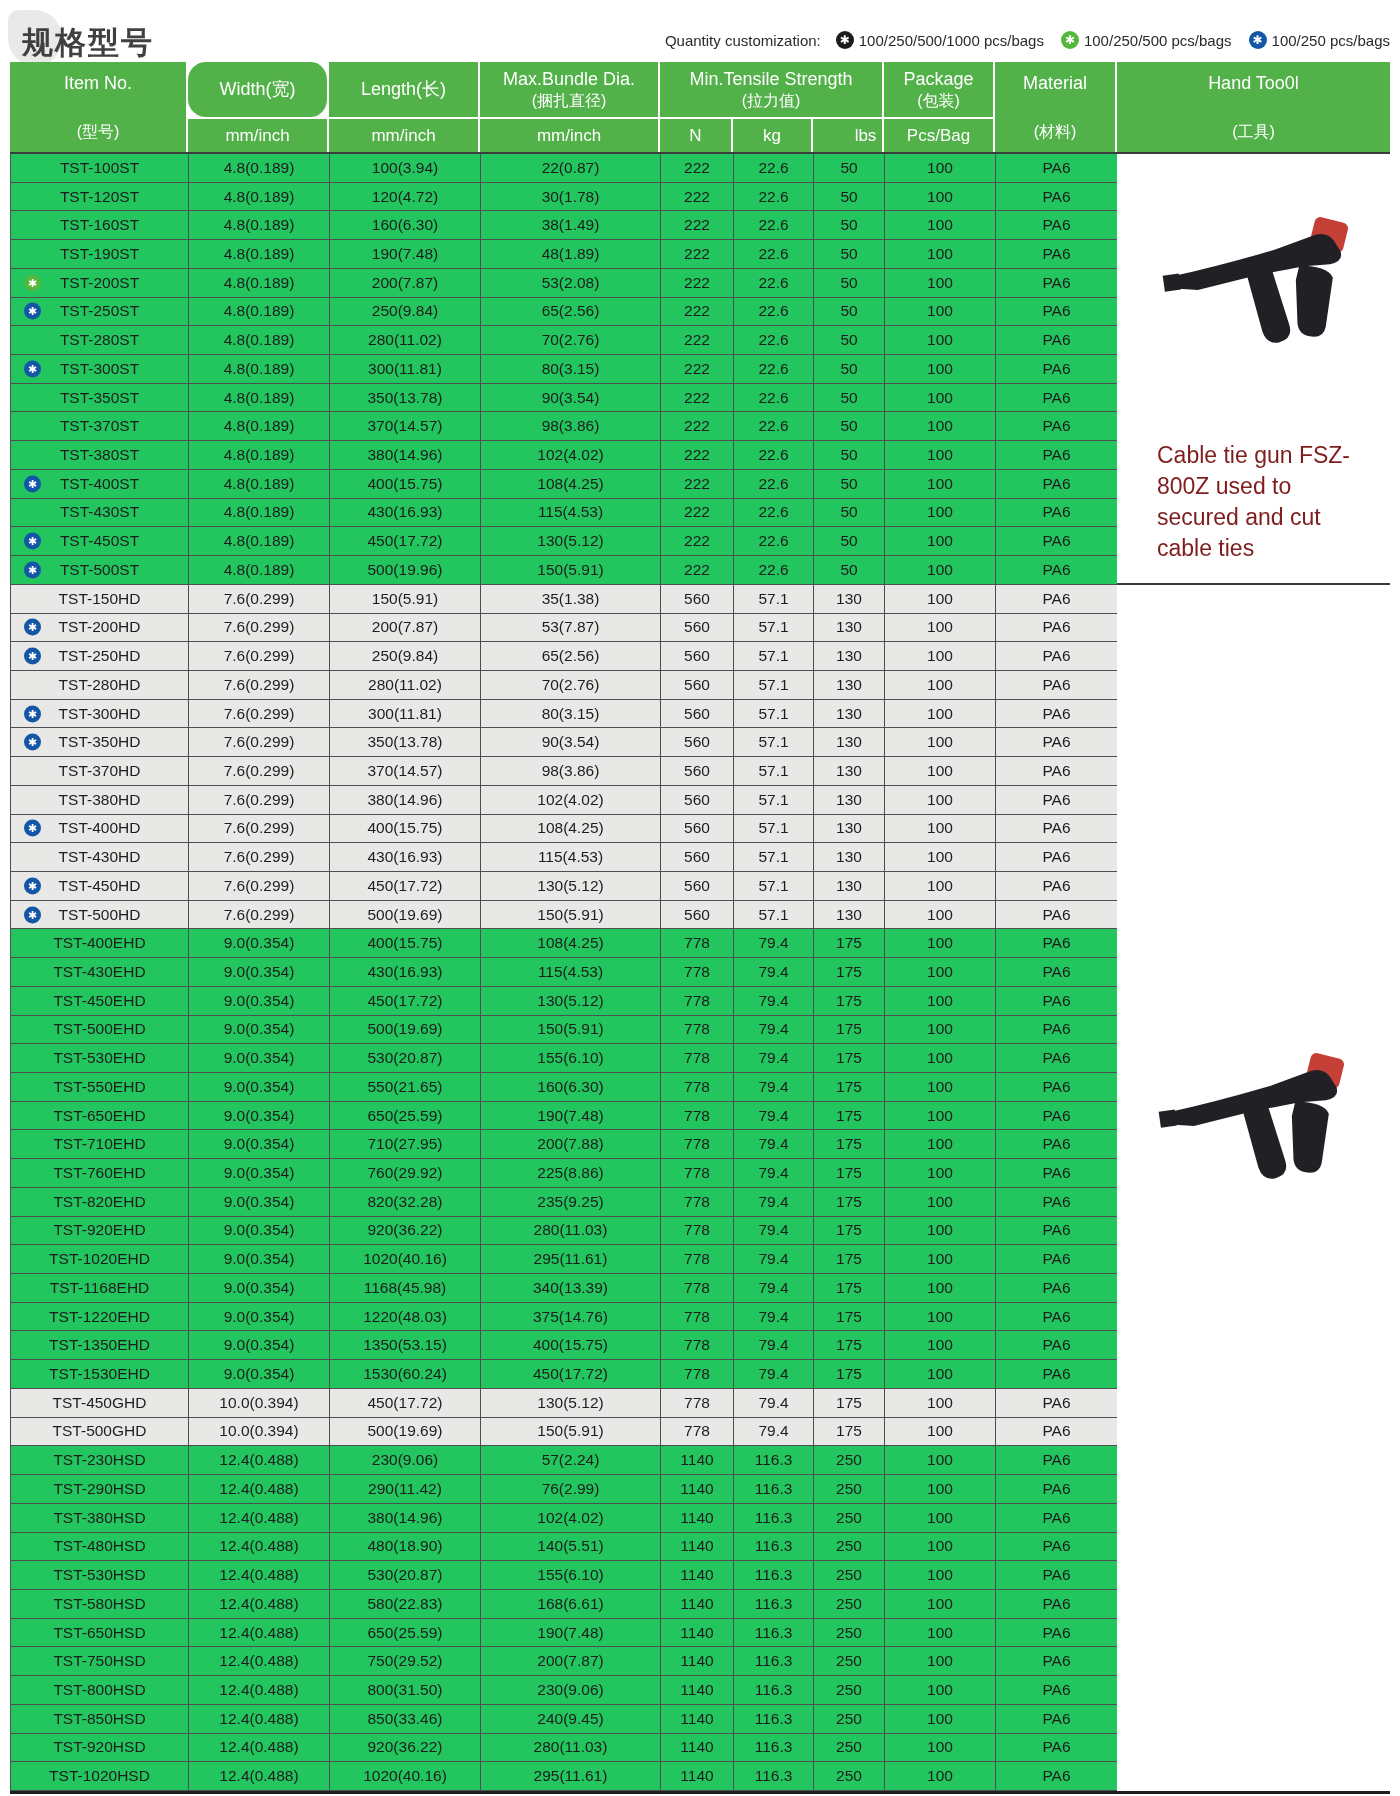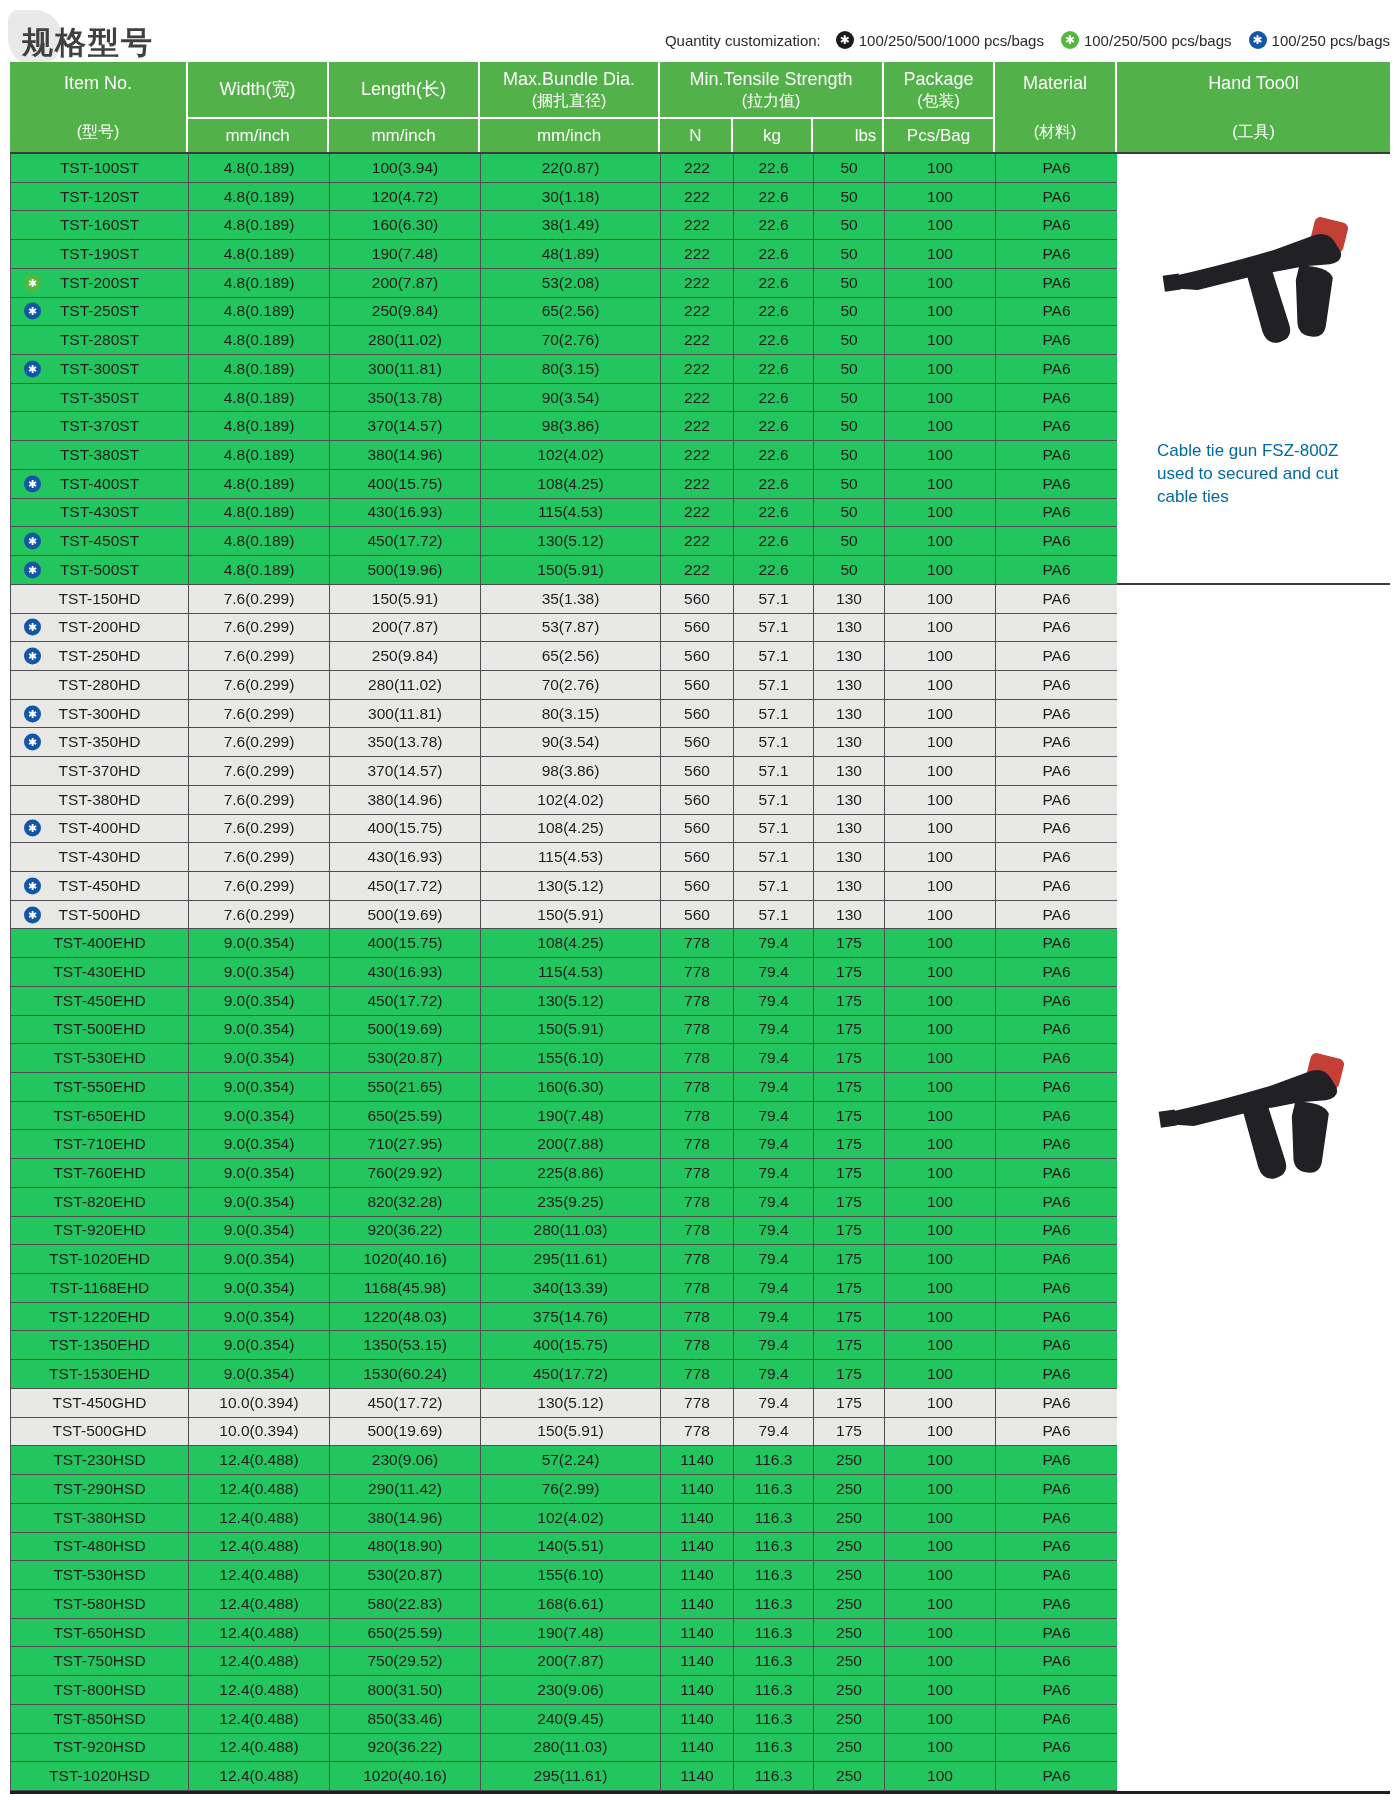--- a/index.html
+++ b/index.html
@@ -57,22 +57,22 @@
   .row-star.star-blue  { background:var(--star-blue); }
 
   
   .tool-col { position:absolute; top:0; right:0; width:273px; height:100%; background:#fff; }
   .tool-cell { position:relative; width:100%; }
   .tool-cell-1 { height:430.8px; border-bottom:2px solid #3c3c3c; }
   .tool-cell-2 { height:calc(100% - 430.8px); }
   .gun { position:absolute; width:205px; height:152px; }
   .gun-1 { left:42px; top:58px; }
   .gun-2 { left:38px; top:463px; }
-  .tool-caption { position:absolute; width:205px; font-size:17px; line-height:1.35;
-    color:#0369a1; }
+  .tool-caption { position:absolute; width:205px; font-size:23px; line-height:1.35;
+    color:#7f1d1d; }
   .cap-1 { left:40px; top:286px; }
   .cap-2 { left:38px; top:698px; }
 </style>
 </head>
 <body>
 
 <div class="title-blob"></div>
 <div class="page-title">规格型号</div>
 
 <div class="legend">
@@ -91,21 +91,21 @@
   </span>
 </div>
 
 <div class="table-wrap">
 
   <div class="head-grid">
     <div class="hc hc-span2" style="grid-column:1;">
       <span class="l1">Item No.</span>
       <span class="l2">(型号)</span>
     </div>
-    <div class="hc" style="grid-column:2;grid-row:1;">
+    <div class="hc" style="grid-column:2;grid-row:1;border-radius:18px;">
       <span class="l1">Width(宽)</span>
     </div>
     <div class="hc" style="grid-column:3;grid-row:1;">
       <span class="l1">Length(长)</span>
     </div>
     <div class="hc" style="grid-column:4;grid-row:1;">
       <span class="l1">Max.Bundle Dia.</span>
       <span class="l2">(捆扎直径)</span>
     </div>
     <div class="hc hc-tensile" style="grid-row:1;">
@@ -149,21 +149,21 @@
     <div class="cell v">100</div>
     <div class="cell v">PA6</div>
   </div>
       <div class="row">
     <div class="cell c-item">
 
       <span class="item-text">TST-120ST</span>
     </div>
     <div class="cell v">4.8(0.189)</div>
     <div class="cell v">120(4.72)</div>
-    <div class="cell v">30(1.18)</div>
+    <div class="cell v">30(1.78)</div>
     <div class="cell v">222</div>
     <div class="cell v">22.6</div>
     <div class="cell v">50</div>
     <div class="cell v">100</div>
     <div class="cell v">PA6</div>
   </div>
       <div class="row">
     <div class="cell c-item">
 
       <span class="item-text">TST-160ST</span>

